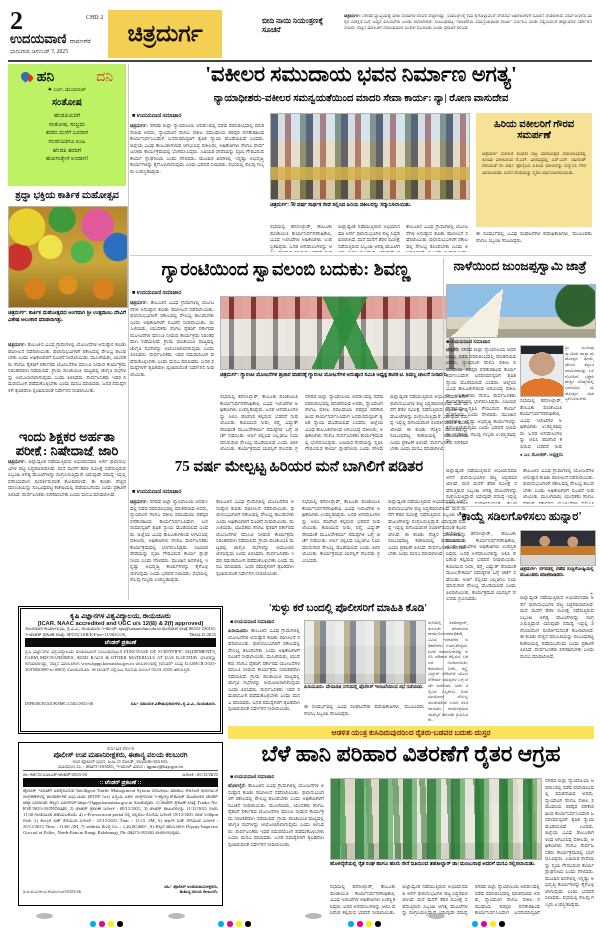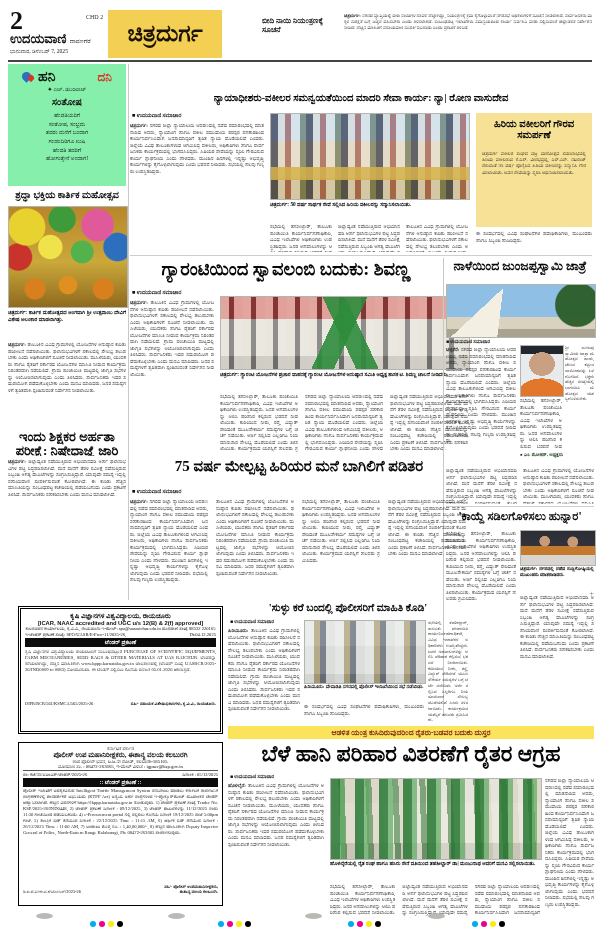--- a/index.html
+++ b/index.html
@@ -90,28 +90,28 @@
 
   <div class="abs" style="left:262px;top:16px;width:74px;height:42px;font-size:7.6px;font-weight:bold;
        line-height:1.25;overflow:hidden;">ಬೀದಿ ನಾಯಿ ನಿಯಂತ್ರಣಕ್ಕೆ ಸೂಚನೆ</div>
   <div class="abs bodytxt" style="left:344px;top:13px;width:248px;height:46px;font-size:4.7px;">
     <b class="lead">ಚಿತ್ರದುರ್ಗ:</b>
     <span>ನಗರದ ವ್ಯಾಪ್ತಿಯಲ್ಲಿ ಬೀದಿ ನಾಯಿಗಳ ಹಾವಳಿ ಹೆಚ್ಚಾಗಿದ್ದು, ನಿಯಂತ್ರಣಕ್ಕೆ ಕ್ರಮ ಕೈಗೊಳ್ಳುವಂತೆ ನಗರಸಭೆ ಅಧಿಕಾರಿಗಳಿಗೆ ಸೂಚನೆ ನೀಡಲಾಗಿದೆ. ಸಾರ್ವಜನಿಕರು ಮಕ್ಕಳ ಸುರಕ್ಷತೆ ಬಗ್ಗೆ ಎಚ್ಚರ ವಹಿಸಬೇಕು ಎಂದು ತಿಳಿಸಲಾಗಿದೆ. ಸಂಬಂಧಪಟ್ಟ ಇಲಾಖೆಗಳು ಸಮನ್ವಯದಿಂದ ಕಾರ್ಯ ನಿರ್ವಹಿಸಿ ವರದಿ ಸಲ್ಲಿಸುವಂತೆ ಜಿಲ್ಲಾಡಳಿತ ನಿರ್ದೇಶನ ನೀಡಿದೆ. ಹೆಚ್ಚಿನ ಮಾಹಿತಿಗೆ ಸಹಾಯವಾಣಿ ಸಂಪರ್ಕಿಸಬಹುದು ಎಂದು ಪ್ರಕಟಣೆ ತಿಳಿಸಿದೆ.</span>
   </div>
 
   <div class="abs rule" style="left:8px;top:60px;width:584px;height:2px;background:#444;"></div>
 
-  <div class="abs" style="left:8px;top:64px;width:118px;height:122px;background:#86efac;padding:5px 6px;box-sizing:border-box;text-align:center;">
+  <div class="abs" style="left:8px;top:64px;width:118px;height:122px;background:#bef264;padding:5px 6px;box-sizing:border-box;text-align:center;">
     <div style="display:flex;align-items:center;justify-content:center;gap:4px;">
       <span style="position:relative;width:12px;height:12px;display:inline-block;">
         <span class="drop abs" style="left:0;top:1px;background:#2e6fbd;"></span>
         <span class="drop abs" style="left:6px;top:4px;width:6px;height:6px;background:#d9362b;"></span>
       </span>
       <span style="font-size:14px;font-weight:bold;color:#111;">ಹನಿ</span>
-      <span style="font-size:12px;font-weight:bold;color:#d9362b;margin-left:38px;">ದನಿ</span>
+      <span style="font-size:14px;font-weight:normal;color:#d9362b;margin-left:38px;">ದನಿ</span>
     </div>
     <div style="font-size:5.4px;margin-top:1px;"><span>✦</span> <span>ಎಚ್. ಡುಂಡಿರಾಜ್</span></div>
     <div style="font-size:9.5px;font-weight:bold;margin-top:4px;">ಸಂತೋಷ</div>
     <div style="font-size:5.8px;line-height:1.5;margin-top:3px;">
       <div>ಹೆಂಡತಿಯರಿಗೆ</div>
       <div>ಸಂತೋಷ, ಸಂಭ್ರಮ</div>
       <div>ತವರು ಮನೆಗೆ ಬಂದಾಗ</div>
       <div>ಗಂಡಂದಿರಿಗೂ ಖುಷಿ</div>
       <div>ಹೆಂಡತಿ ತವರಿಗೆ</div>
       <div>ಹೋಗುತ್ತೇನೆ ಅಂದಾಗ!</div>
@@ -126,20 +126,21 @@
     <span>ತಾಲೂಕಿನ ವಿವಿಧ ಗ್ರಾಮಗಳಲ್ಲಿ ಯೋಜನೆಗಳ ಅನುಷ್ಠಾನ ಕುರಿತು ಪರಿಶೀಲನೆ ನಡೆಸಲಾಯಿತು. ಫಲಾನುಭವಿಗಳಿಗೆ ಸಕಾಲದಲ್ಲಿ ಸೌಲಭ್ಯ ತಲುಪಬೇಕು ಎಂದು ಅಧಿಕಾರಿಗಳಿಗೆ ಸೂಚನೆ ನೀಡಲಾಯಿತು. ಮಹಿಳೆಯರು, ಯುವಕರು ಹಾಗೂ ರೈತರಿಗೆ ಸರ್ಕಾರದ ಯೋಜನೆಗಳ ಮಾಹಿತಿ ನೀಡುವ ಕಾರ್ಯಕ್ರಮ ನಿರಂತರವಾಗಿ ನಡೆಯಲಿದೆ. ಗ್ರಾಮ ಪಂಚಾಯಿತಿ ಮಟ್ಟದಲ್ಲಿ ಜಾಗೃತಿ ಸಭೆಗಳನ್ನು ಆಯೋಜಿಸಲಾಗುವುದು ಎಂದು ತಿಳಿಸಿದರು. ಸಾರ್ವಜನಿಕರು ಇದರ ಸದುಪಯೋಗ ಪಡೆದುಕೊಳ್ಳಬೇಕು ಎಂದು ಮನವಿ ಮಾಡಿದರು. ಜನರ ಸಮಸ್ಯೆಗಳಿಗೆ ತ್ವರಿತವಾಗಿ ಸ್ಪಂದಿಸುವಂತೆ ನಿರ್ದೇಶನ ನೀಡಲಾಯಿತು.</span>
   </div>
   <div class="abs hl hlwrap" style="left:8px;top:430px;width:118px;height:26px;font-size:13px;">ಇಂದು ಶಿಕ್ಷಕರ ಅರ್ಹತಾ ಪರೀಕ್ಷೆ: ನಿಷೇಧಾಜ್ಞೆ ಜಾರಿ</div>
   <div class="abs bodytxt" style="left:8px;top:459px;width:118px;height:142px;">
     <b class="lead">ಚಿತ್ರದುರ್ಗ:</b>
     <span>ಜಿಲ್ಲಾದ್ಯಂತ ನಡೆಯುತ್ತಿರುವ ಅಭಿಯಾನದಡಿ ಅರ್ಹ ಫಲಾನುಭವಿಗಳ ಪಟ್ಟಿ ಸಿದ್ಧಪಡಿಸಲಾಗಿದೆ. ಮನೆ ಮನೆಗೆ ತೆರಳಿ ಸಮೀಕ್ಷೆ ನಡೆಸುತ್ತಿರುವ ಸಿಬ್ಬಂದಿ ಅಗತ್ಯ ದಾಖಲೆಗಳನ್ನು ಸಂಗ್ರಹಿಸುತ್ತಿದ್ದಾರೆ. ಯಾವುದೇ ಸಮಸ್ಯೆ ಇದ್ದಲ್ಲಿ ಸಹಾಯವಾಣಿ ಸಂಪರ್ಕಿಸುವಂತೆ ಕೋರಲಾಗಿದೆ. ಈ ಕುರಿತು ಹೆಚ್ಚಿನ ಮಾಹಿತಿಯನ್ನು ಸಂಬಂಧಪಟ್ಟ ಕಚೇರಿಯಲ್ಲಿ ಪಡೆಯಬಹುದು ಎಂದು ಪ್ರಕಟಣೆ ತಿಳಿಸಿದೆ. ಸಾರ್ವಜನಿಕರು ಸಹಕರಿಸಬೇಕು ಎಂದು ಮನವಿ ಮಾಡಲಾಗಿದೆ.</span>
   </div>
 
   <div class="abs vrule" style="left:128px;top:64px;height:536px;"></div>
 
+  <div class="abs hl" style="left:130px;top:62px;width:462px;height:28px;font-size:21px;">'ವಕೀಲರ ಸಮುದಾಯ ಭವನ ನಿರ್ಮಾಣ ಅಗತ್ಯ'</div>
   <div class="abs hl" style="left:130px;top:92px;width:462px;height:14px;font-size:10px;">ನ್ಯಾಯಾಧೀಶರು-ವಕೀಲರ ಸಮನ್ವಯತೆಯಿಂದ ಮಾದರಿ ಸೇವಾ ಕಾರ್ಯ: ನ್ಯಾ| ರೋಣ ವಾಸುದೇವ</div>
 
   <div class="abs by" style="left:132px;top:112px;width:132px;"><span>■</span> <span>ಉದಯವಾಣಿ ಸಮಾಚಾರ</span></div>
   <div class="abs bodytxt" style="left:130px;top:123px;width:134px;height:130px;">
     <b class="lead">ಚಿತ್ರದುರ್ಗ:</b>
     <span>ನಗರದ ಜಿಲ್ಲಾ ನ್ಯಾಯಾಲಯ ಆವರಣದಲ್ಲಿ ನಡೆದ ಸಮಾರಂಭದಲ್ಲಿ ಮಾತನಾಡಿದ ಅವರು, ನ್ಯಾಯಾಂಗ ಹಾಗೂ ವಕೀಲ ಸಮುದಾಯ ಪರಸ್ಪರ ಸಹಕಾರದಿಂದ ಕಾರ್ಯನಿರ್ವಹಿಸಿದಾಗ ಜನಸಾಮಾನ್ಯರಿಗೆ ತ್ವರಿತ ನ್ಯಾಯ ದೊರೆಯಲಿದೆ ಎಂದರು. ಜಿಲ್ಲೆಯ ವಿವಿಧ ತಾಲೂಕುಗಳಿಂದ ಆಗಮಿಸಿದ್ದ ವಕೀಲರು, ಅಧಿಕಾರಿಗಳು ಹಾಗೂ ಸಾರ್ವಜನಿಕರು ಕಾರ್ಯಕ್ರಮದಲ್ಲಿ ಭಾಗವಹಿಸಿದ್ದರು. ಹಿರಿಯರ ಸೇವೆಯನ್ನು ಸ್ಮರಿಸಿ ಗೌರವಿಸುವ ಕಾರ್ಯ ಶ್ಲಾಘನೀಯ ಎಂದು ಹೇಳಿದರು. ಮುಂದಿನ ದಿನಗಳಲ್ಲಿ ಇನ್ನಷ್ಟು ಅಭಿವೃದ್ಧಿ ಕಾರ್ಯಗಳನ್ನು ಕೈಗೊಳ್ಳಲಾಗುವುದು ಎಂದು ಭರವಸೆ ನೀಡಿದರು. ಸಭೆಯಲ್ಲಿ ಹಲವು ಗಣ್ಯರು ಉಪಸ್ಥಿತರಿದ್ದರು.</span>
   </div>
 
   <div class="abs photo ph-stage" style="left:270px;top:113px;width:198px;height:85px;"></div>
   <div class="abs cap" style="left:270px;top:201px;width:198px;height:19px;">ಚಿತ್ರದುರ್ಗ: 50 ವರ್ಷ ಸಾರ್ಥಕ ಸೇವೆ ಸಲ್ಲಿಸಿದ ಹಿರಿಯ ವಕೀಲರನ್ನು ಸನ್ಮಾನಿಸಲಾಯಿತು.</div>

